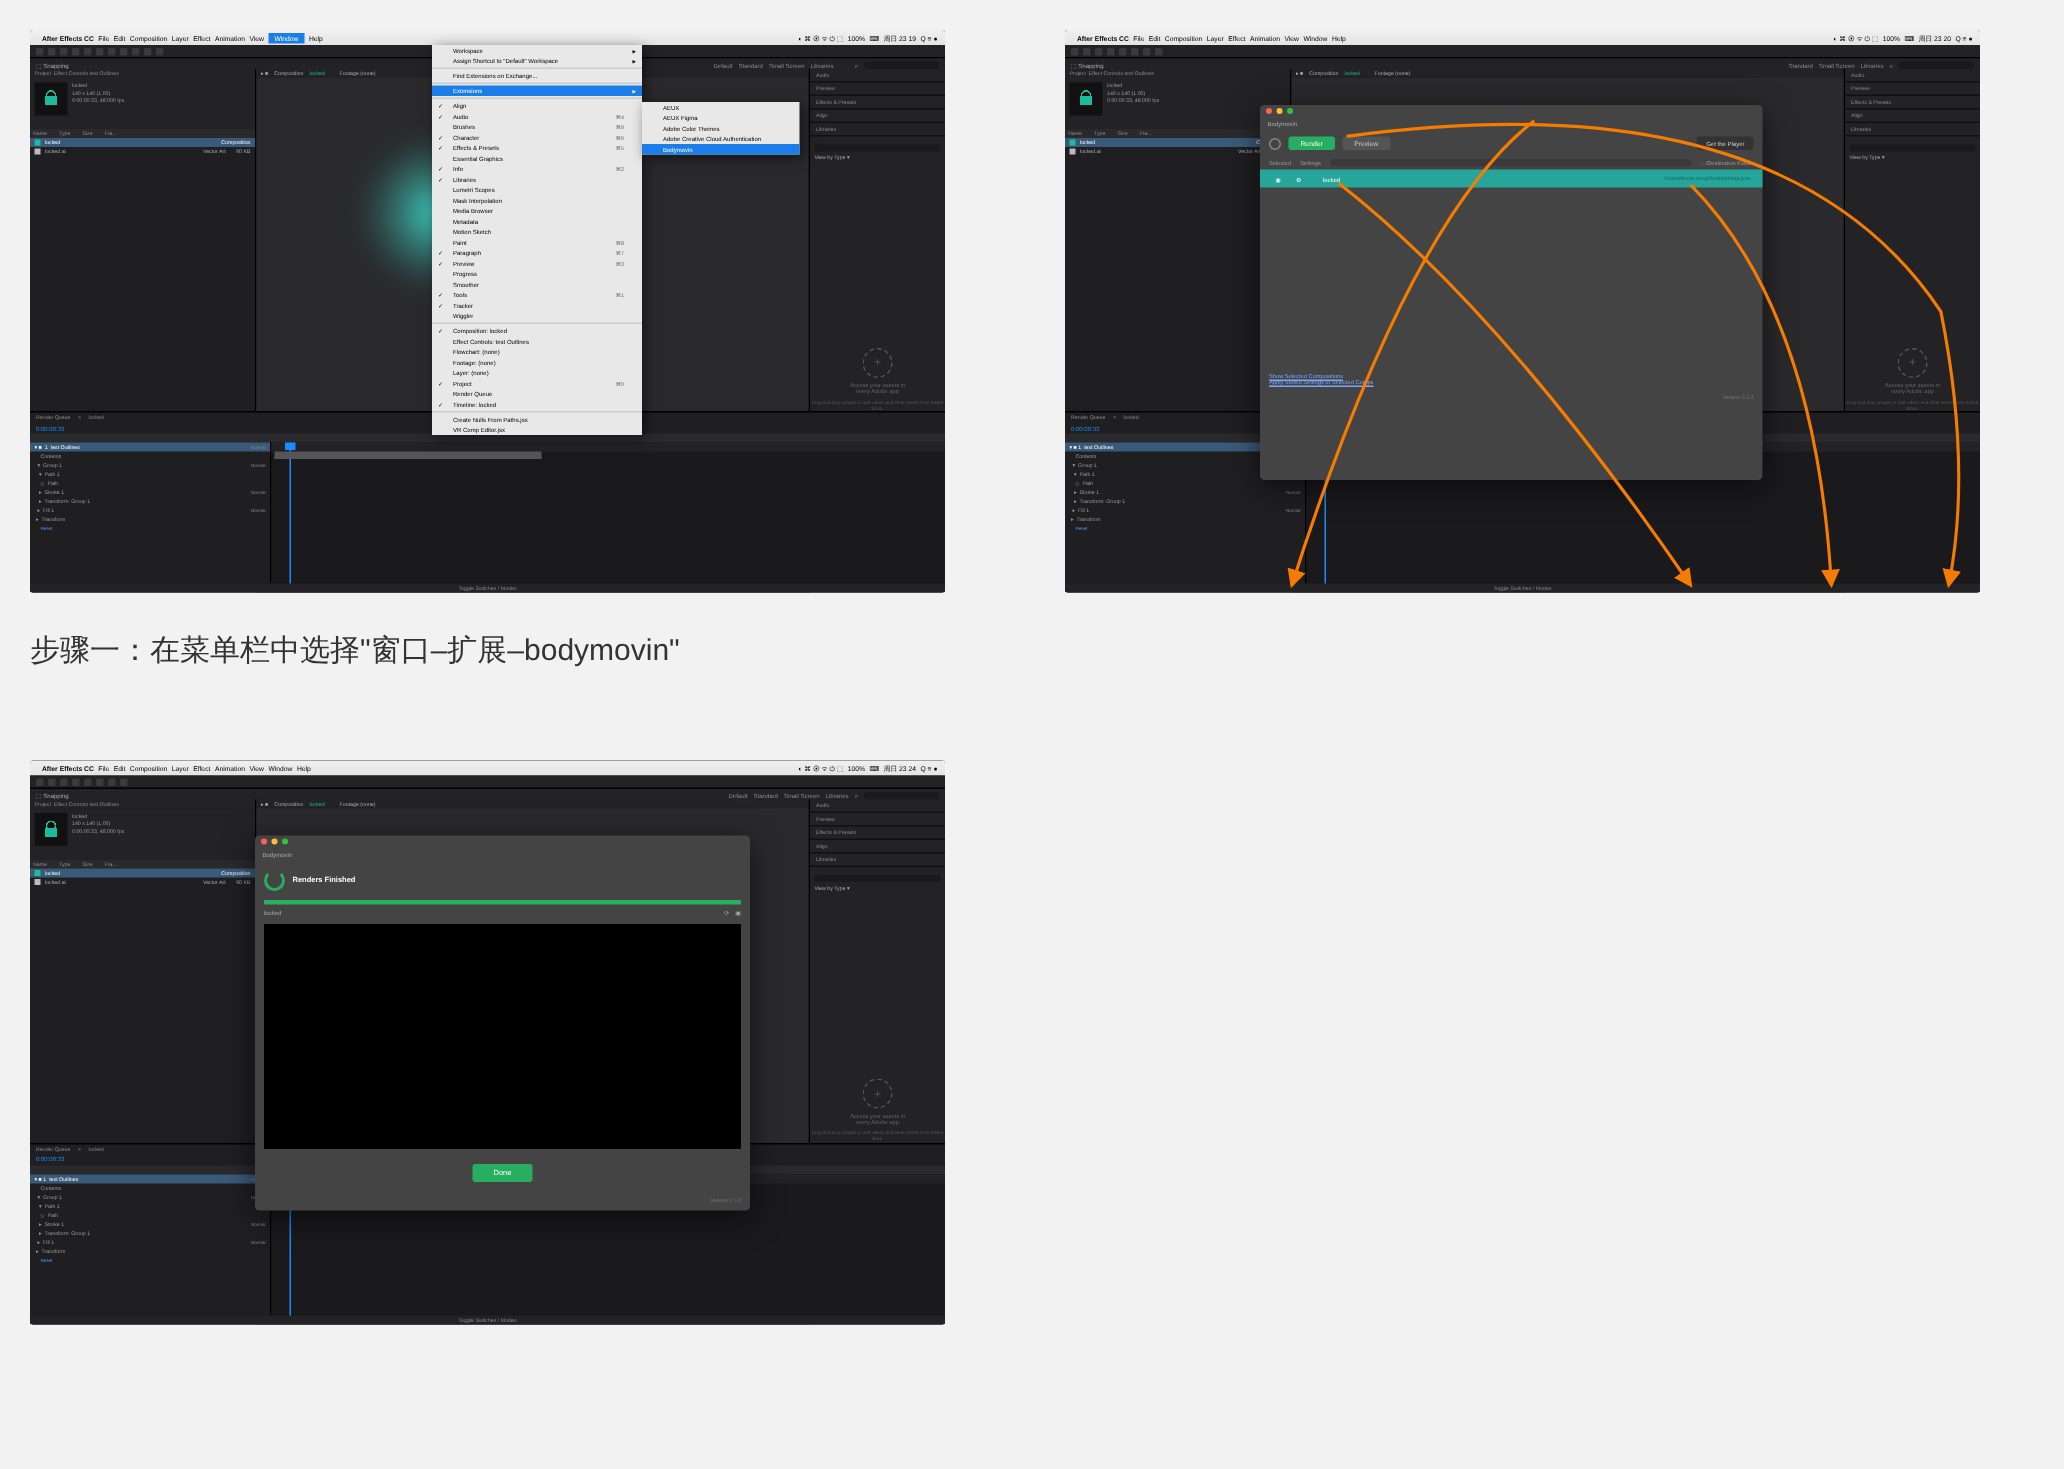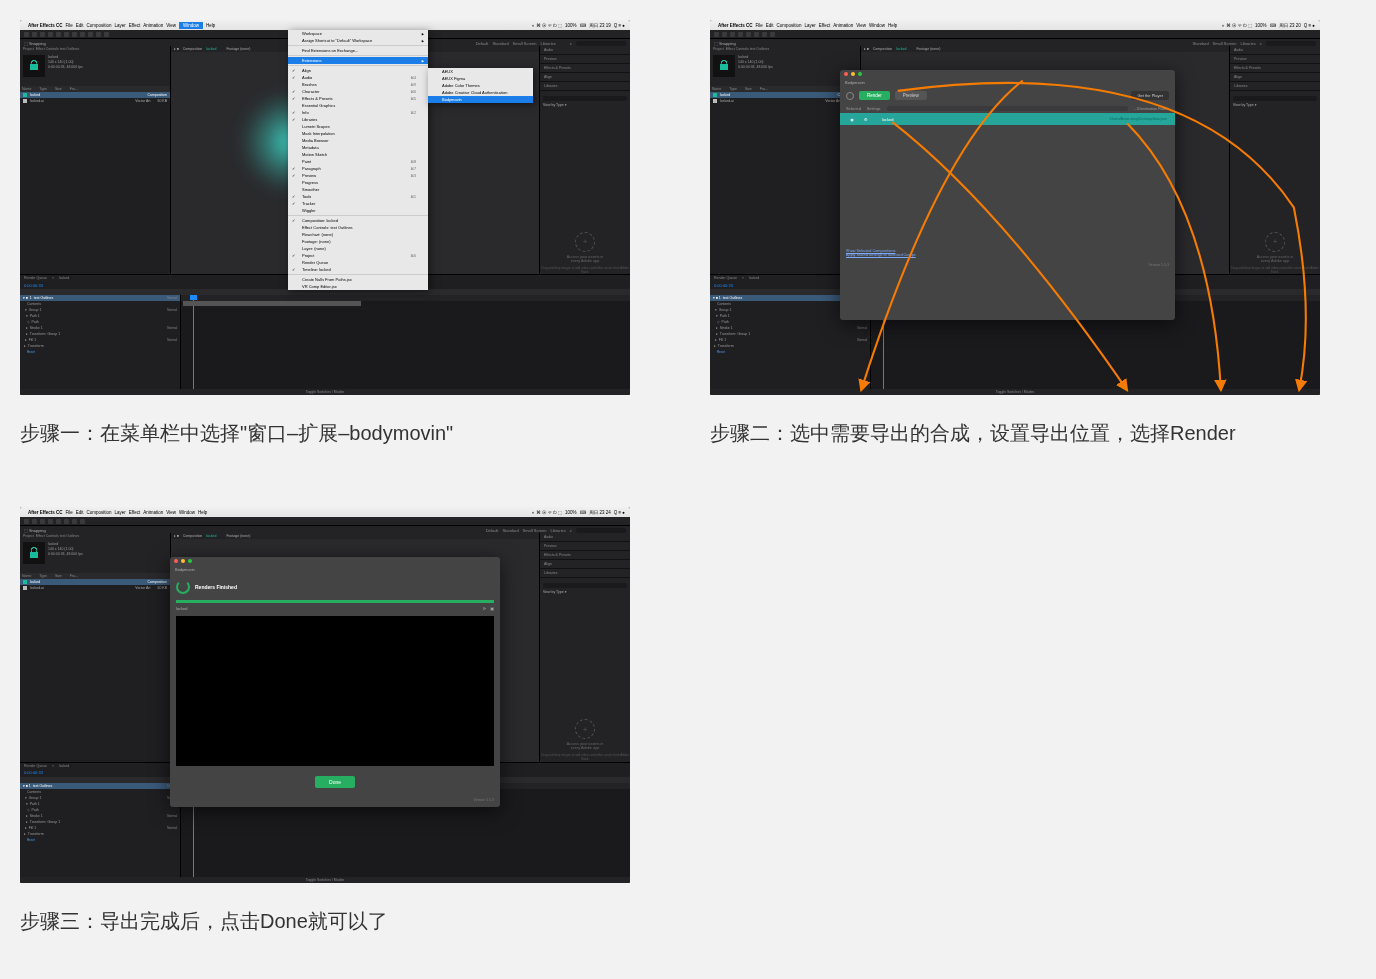--- a/index.html
+++ b/index.html
@@ -464,21 +464,20 @@
             <marker id="ah" markerWidth="6" markerHeight="6" refX="5" refY="3" orient="auto">
               <path d="M0,0 L6,3 L0,6 Z" fill="#f57c00"></path>
             </marker>
           </defs>
     <path d="M 300 58 Q 220 120 145 355" stroke="#f57c00" stroke-width="2" fill="none" marker-end="url(#ah)"></path>
     <path d="M 175 98 Q 280 180 400 355" stroke="#f57c00" stroke-width="2" fill="none" marker-end="url(#ah)"></path>
     <path d="M 400 99 Q 480 180 490 355" stroke="#f57c00" stroke-width="2" fill="none" marker-end="url(#ah)"></path>
     <path d="M 180 68 Q 460 30 560 180 Q 580 280 565 355" stroke="#f57c00" stroke-width="2" fill="none" marker-end="url(#ah)"></path>
   </svg>
 </div>
-<div class="caption">步骤二：选中需要导出的合成，设置导出位置，选择Render</div>
 </div>
 
 <div class="cell">
 <div class="shot">
   <div class="mbar">
     <span class="apple"></span>
     <span class="app">After Effects CC</span>
     <span class="m">File</span>
           <span class="m">Edit</span>
           <span class="m">Composition</span>
@@ -606,16 +605,15 @@
       <span>⟳</span>
       <span>▣</span>
     </div>
     <div class="m3-black"></div>
     <div class="m3-done">
             <div class="b">Done</div>
           </div>
     <div class="m2-ver">Version 5.5.3</div>
   </div>
 </div>
-<div class="caption">步骤三：导出完成后，点击Done就可以了</div>
 </div>
 
 </div>
 
 </body></html>

